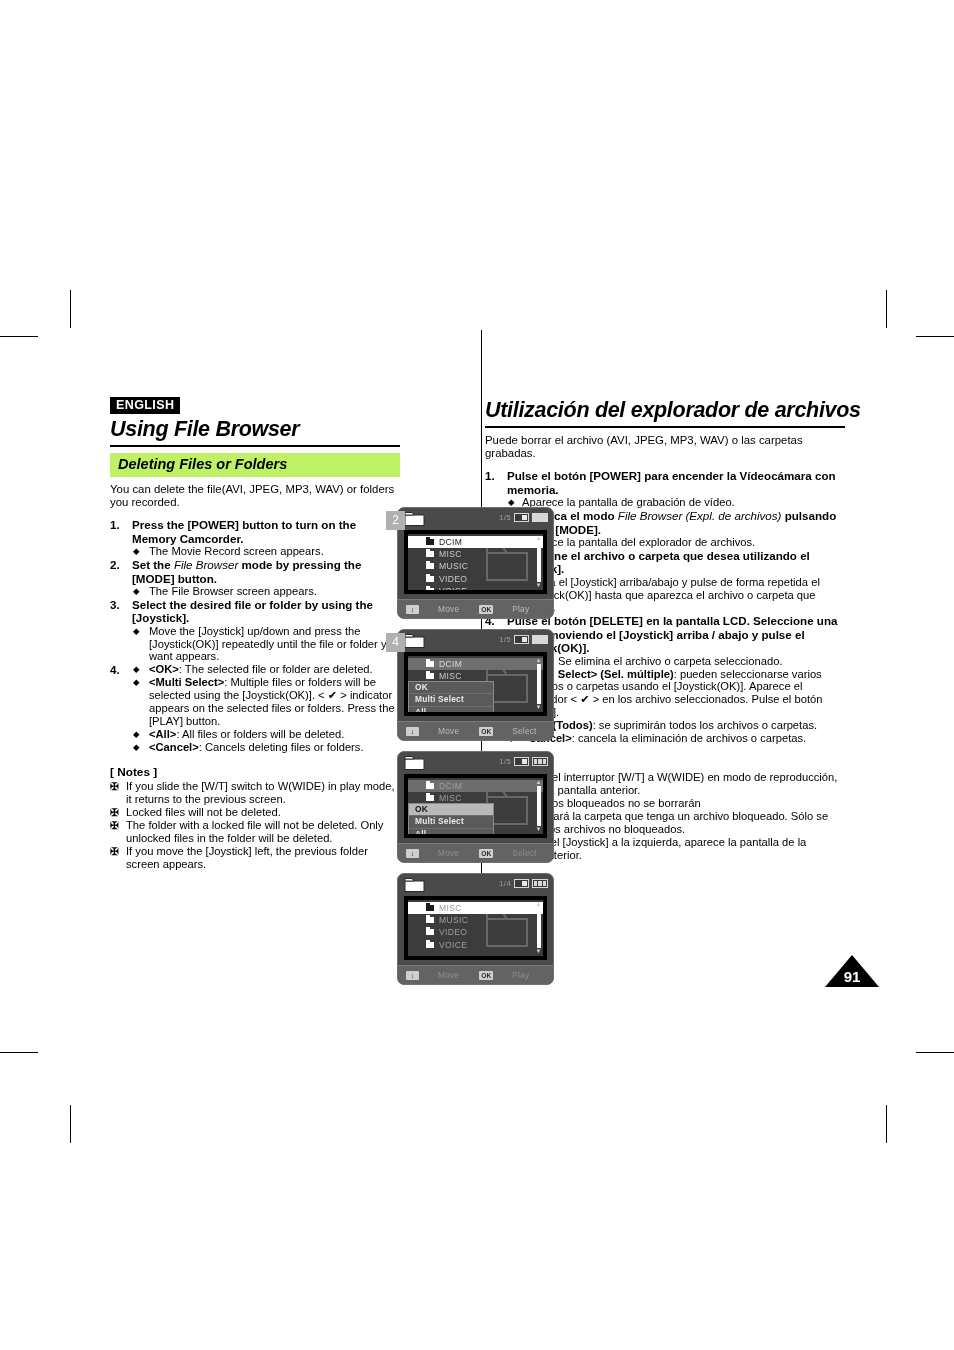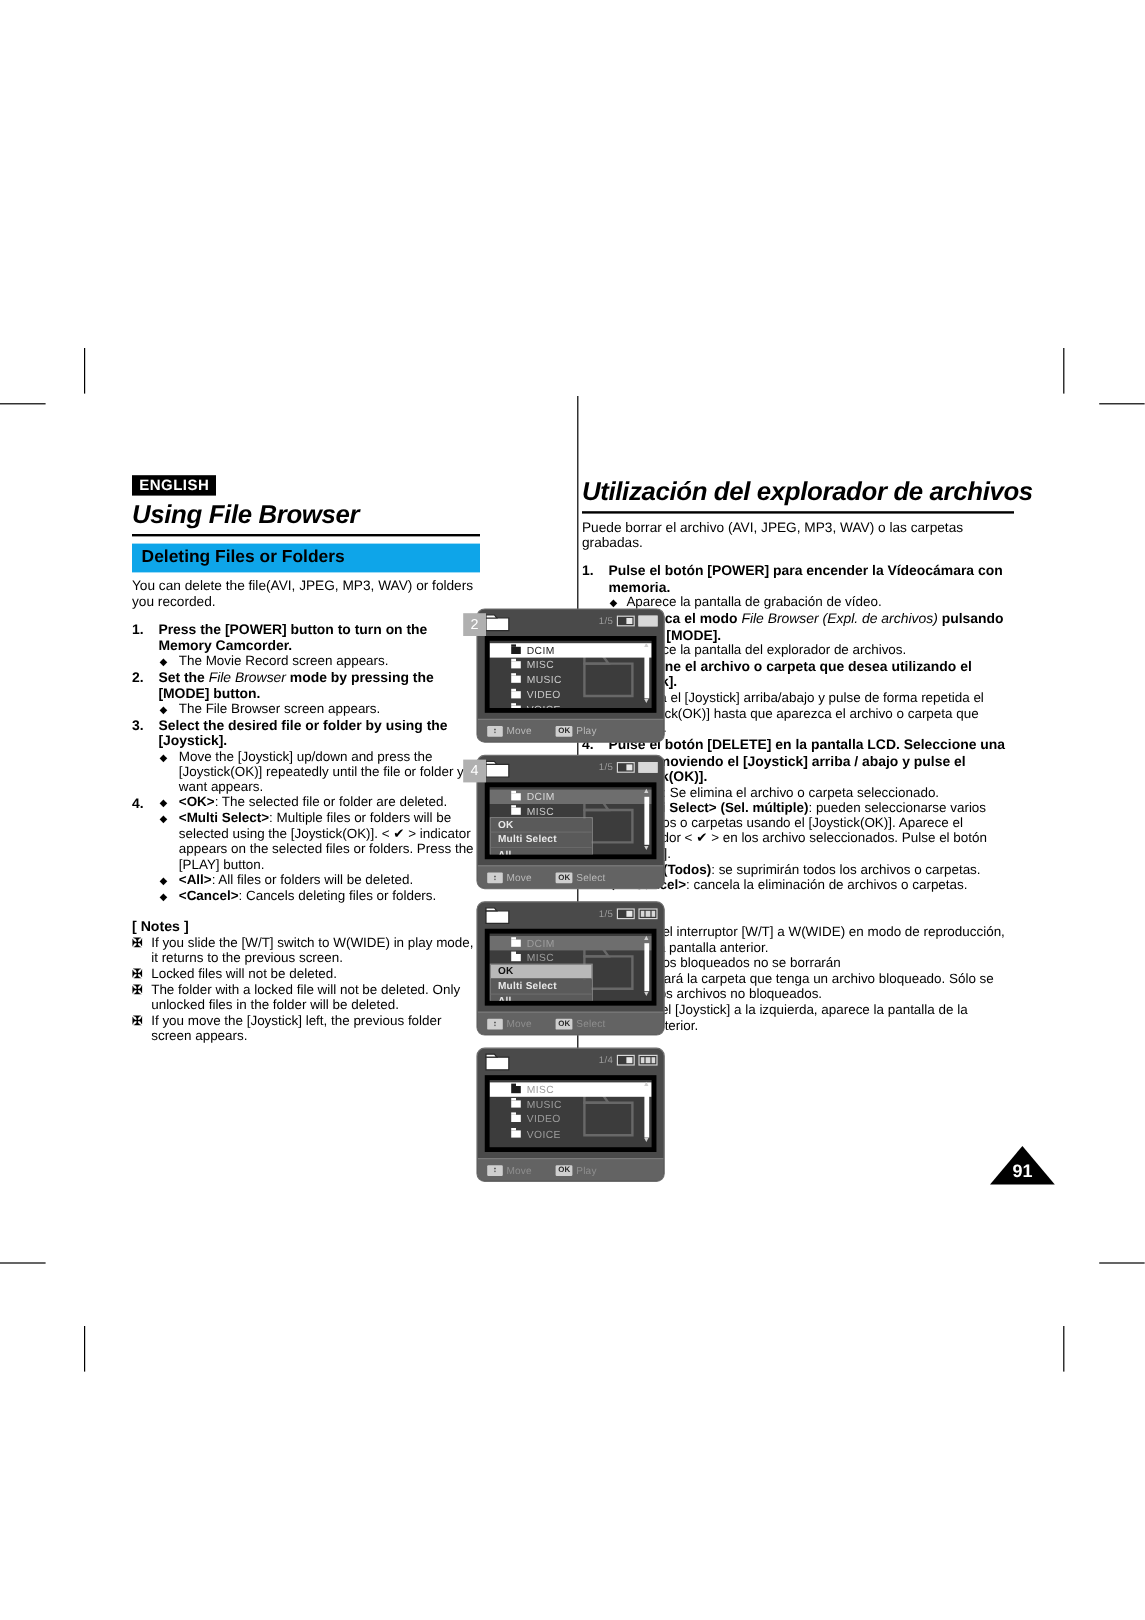--- a/index.html
+++ b/index.html
@@ -58,22 +58,22 @@
     white-space:nowrap;
     font-style:italic;
   }
   .rule{
     border-bottom:2.4px solid #000;
     margin-top:3px;
   }
 
   
   .subbar{
-    background:#0ea5e9;
-    font-weight:bold;
+    background:#bef264;
+    font-style:italic;font-weight:bold;
     font-size:14.5px;
     padding:3px 8px 4px 8px;
     margin-top:6px;
     line-height:17px;
   }
 
   
   .intro{
     font-size:11.4px;line-height:13.2px;
     margin-top:6px;
@@ -291,21 +291,21 @@
   
   .lcd-bot{
     position:absolute;left:0;right:0;bottom:0;
     height:18px;
     background:#636363;
     border-top:1px solid #7a7a7a;
     display:flex;align-items:center;
     padding-left:8px;
     gap:20px;
   }
-  .hint{display:flex;align-items:center;gap:3px;}
+  .hint{display:flex;align-items:center;gap:19px;}
   .hint .k{
     background:#cfcfcf;color:#2a2a2a;
     font-size:6.6px;font-weight:bold;
     padding:1px 2px;border-radius:1px;
     line-height:7px;min-width:9px;text-align:center;
   }
   .hint .t{color:#b9b9b9;font-size:8.4px;letter-spacing:.2px;}
   .lcd.dim .hint .t{color:#8e8e8e;}
   .lcd.dim .frow{color:#9d9d9d;}
 

